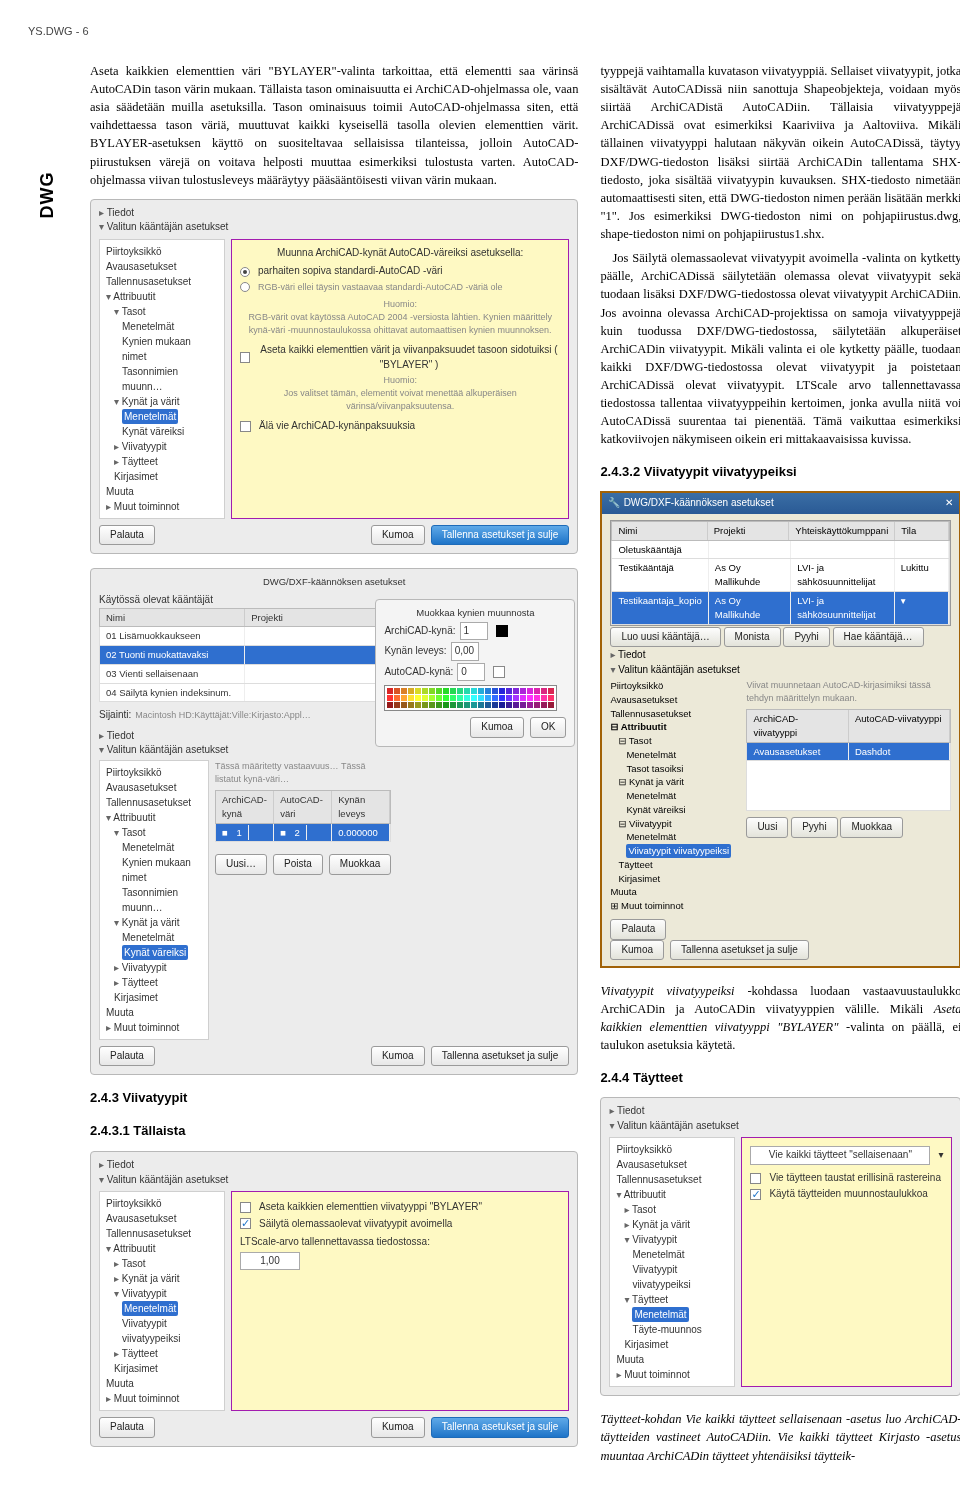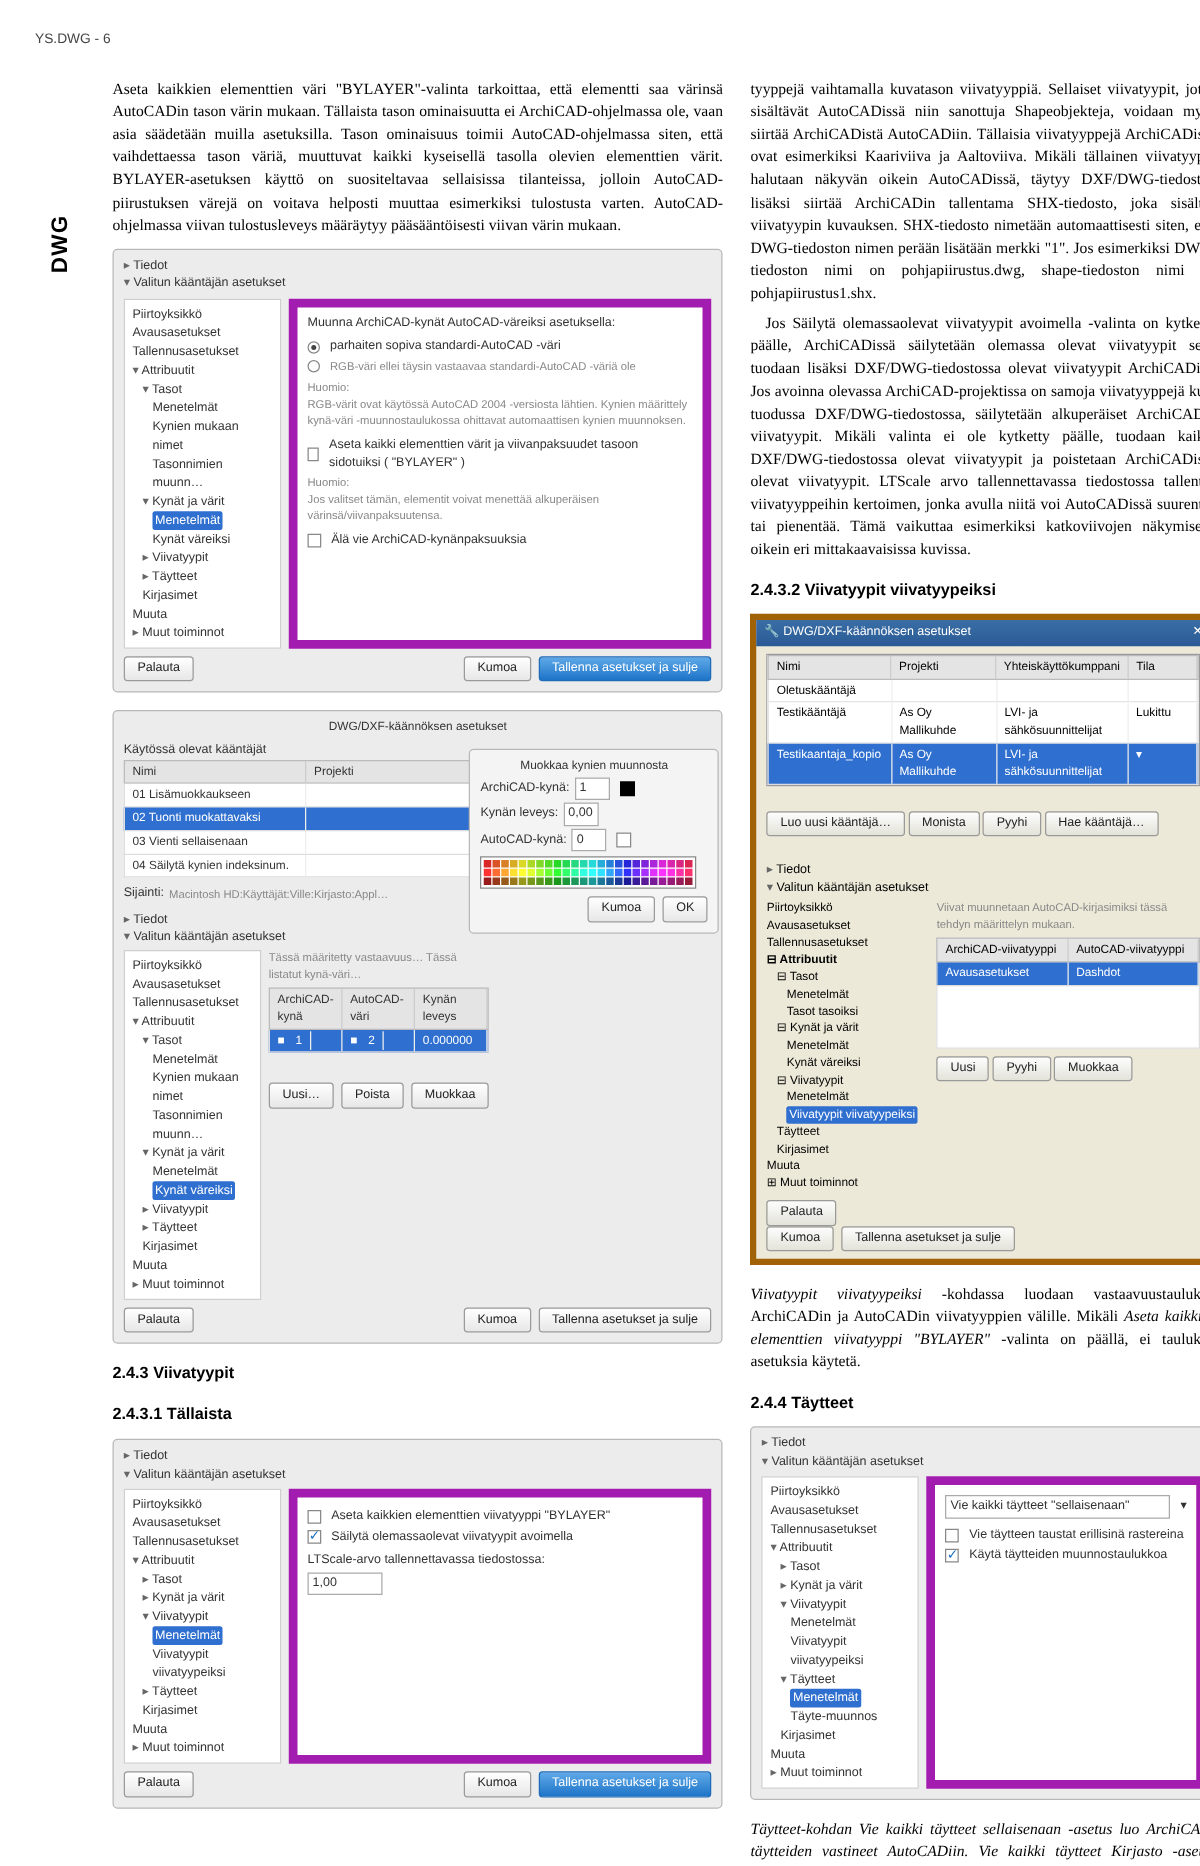--- a/index.html
+++ b/index.html
@@ -27,21 +27,21 @@
     font-size: 10px;
     color: #333;
     border: 1px solid #b8b8b8;
     border-radius: 4px;
     background: #ececec;
     margin: 10px 0 14px 0;
     padding: 6px 8px 8px 8px;
   }
   .shot .row { display: flex; align-items: center; gap: 4px; margin: 2px 0; }
   .shot .tree { flex: 0 0 126px; background: #fff; border: 1px solid #cfcfcf; padding: 4px 6px; line-height: 1.5; }
-  .shot .pane { flex: 1; background: #ffffff; border: 7px solid #a21caf; padding: 6px 8px; }
+  .shot .pane { flex: 1; background: #fef9c3; border: 1px solid #a21caf; padding: 6px 8px; text-align: center; }
   .shot .btnbar { display: flex; gap: 6px; margin-top: 6px; }
   .btn {
     display: inline-flex; align-items: center; justify-content: center;
     border: 1px solid #9a9a9a; border-radius: 3px;
     background: linear-gradient(#fff,#e7e7e7);
     padding: 2px 10px; font-size: 10px; color: #222;
   }
   .btn.primary { background: linear-gradient(#5fa9e8,#1e74c8); color: #fff; border-color: #1e6bb8; }
   .sel { background: #2f6fcf; color: #fff; padding: 0 2px; border-radius: 2px; display: inline-block; }
   .disc { color: #888; font-size: 9px; }
@@ -55,21 +55,21 @@
   .table-head { display:flex; background:#e4e4e4; border:1px solid #bbb; font-size:9.5px; }
   .table-head span { padding:2px 6px; border-right:1px solid #ccc; }
   .table-row { display:flex; background:#fff; border:1px solid #ddd; border-top:none; font-size:9.5px; }
   .table-row span { padding:2px 6px; border-right:1px solid #eee; }
   .table-row.sel-row { background:#2f6fcf; color:#fff; }
   .swatch-grid { display:grid; grid-template-columns:repeat(24,6px); grid-auto-rows:6px; gap:1px; border:1px solid #888; padding:2px; background:#fff; width:fit-content; margin:4px 0;}
   .swatch-grid div { background: hsl(calc(var(--i)*15),70%,50%); }
   .winshot {
     font-family: Tahoma, Arial, sans-serif;
     font-size: 10px;
-    border: 5px solid #a16207;
+    border: 2px solid #a16207;
     background: #ece9d8;
     margin: 10px 0 14px 0;
   }
   .winshot .titlebar { background: linear-gradient(#3a6ea5,#2a5a95); color:#fff; padding:3px 6px; font-size:10px; display:flex; justify-content:space-between; }
   .winshot .body { padding:6px 8px; }
   .winshot .list { background:#fff; border:1px solid #999; }
   .winshot .btn { background: linear-gradient(#fdfdfd,#e3e3da); }
   .caption { font-style: italic; margin-top: 8px; text-align: justify; }
 </style>
 </head>
@@ -197,21 +197,21 @@
                 <div class="table-head" style="margin-top:4px">
                     <span style="flex:1">ArchiCAD-kynä</span>
                     <span style="flex:1">AutoCAD-väri</span>
                     <span style="flex:1">Kynän leveys</span>
                   </div>
                 <div class="table-row sel-row">
                     <span style="flex:1">■ <span>1</span></span>
                     <span style="flex:1">■ <span>2</span></span>
                     <span style="flex:1">0.000000</span>
                   </div>
-                <div class="btnbar" style="justify-content:flex-end;margin-top:24px">
+                <div class="btnbar" style="justify-content:flex-end;margin-top:12px">
                   <span class="btn">Uusi…</span>
                   <span class="btn">Poista</span>
                   <span class="btn">Muokkaa</span>
                 </div>
               </div>
             </div>
           </div>
           <div style="flex:0 0 170px;position:relative">
             <div class="shot" style="position:absolute;top:-4px;right:-6px;width:200px;background:#f4f4f4;z-index:2">
               <div style="text-align:center;font-size:9.5px">Muokkaa kynien muunnosta</div>
@@ -401,21 +401,21 @@
                 <span style="flex:1.3">LVI- ja sähkösuunnittelijat</span>
                 <span style="flex:.6">Lukittu</span>
               </div>
             <div class="table-row sel-row">
                 <span style="flex:1.2">Testikaantaja_kopio</span>
                 <span style="flex:1">As Oy Mallikuhde</span>
                 <span style="flex:1.3">LVI- ja sähkösuunnittelijat</span>
                 <span style="flex:.6">▾</span>
               </div>
           </div>
-          <div class="btnbar" style="margin:20px 0">
+          <div class="btnbar" style="margin:1px 0">
             <span class="btn">Luo uusi kääntäjä…</span>
             <span class="btn">Monista</span>
             <span class="btn">Pyyhi</span>
             <span style="flex:1"></span>
             <span class="btn">Hae kääntäjä…</span>
           </div>
           <div class="tri">Tiedot</div>
           <div class="triopen">Valitun kääntäjän asetukset</div>
           <div style="display:flex;gap:6px;margin-top:2px">
             <div class="tree" style="flex:0 0 130px;font-size:9.5px">

